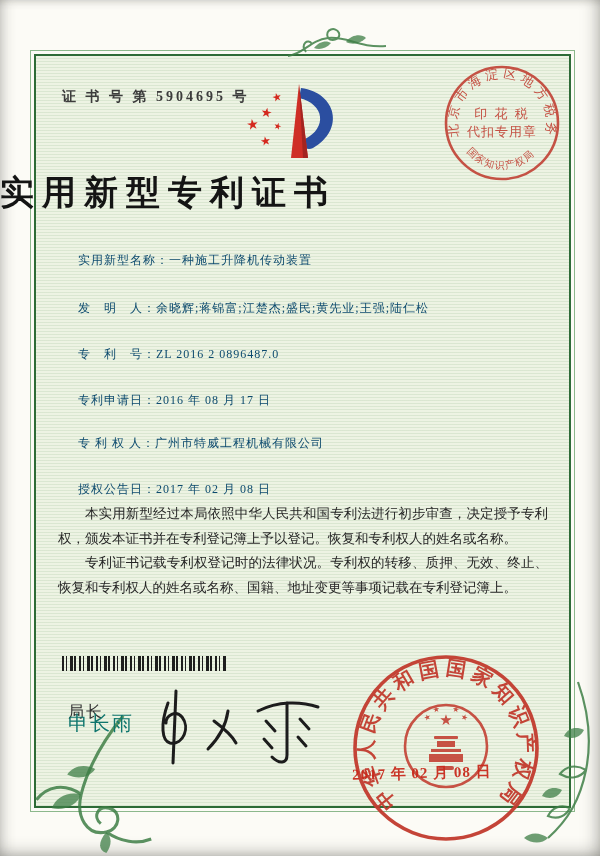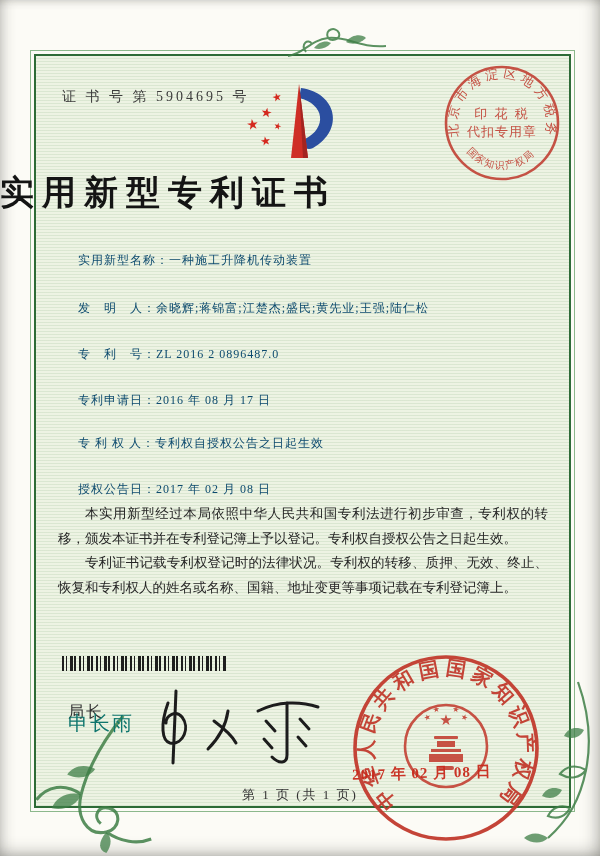--- a/index.html
+++ b/index.html
@@ -27,21 +27,21 @@
   }
   .frame-inner {
     position: absolute; left: 3px; top: 3px; right: 3px; bottom: 3px;
     border: 2px solid #2e6b37;
     background-color: #edf3e3;
     background-image:
       repeating-linear-gradient(0deg, rgba(120,165,115,0.16) 0px, rgba(120,165,115,0.16) 1px, transparent 1px, transparent 3px);
   }
   .cert-number {
     position: absolute; left: 62px; top: 88px;
-    font-size: 14px; letter-spacing: 3px; color: #3c3c3c;
+    font-size: 14px; letter-spacing: 3px; color: #3c3c3c; font-weight: bold;
   }
   .logo {
     position: absolute; left: 243px; top: 80px; width: 112px; height: 92px;
   }
   .title {
     position: absolute; left: 0; right: 0; top: 170px;
     text-align: left; font-size: 34px; font-weight: 700;
     letter-spacing: 8px; color: #141414;
   }
   .fields { position: absolute; left: 62px; top: 0; width: 470px; }
@@ -164,26 +164,26 @@
     </g>
   </svg>
 
   <div class="title">实用新型专利证书</div>
 
   <div class="fields">
     <div class="field f0"><span>实用新型名称：</span><span>一种施工升降机传动装置</span></div>
     <div class="field f1"><span>发　明　人：</span><span>余晓辉;蒋锦富;江楚杰;盛民;黄先业;王强;陆仁松</span></div>
     <div class="field f2"><span>专　利　号：</span><span>ZL 2016 2 0896487.0</span></div>
     <div class="field f3"><span>专利申请日：</span><span>2016 年 08 月 17 日</span></div>
-    <div class="field f4"><span>专 利 权 人：</span><span>专利权自授权公告之日起生效</span></div>
+    <div class="field f4"><span>专 利 权 人：</span><span>广州市特威工程机械有限公司</span></div>
     <div class="field f5"><span>授权公告日：</span><span>2017 年 02 月 08 日</span></div>
   </div>
 
   <div class="paragraphs">
-    <p>本实用新型经过本局依照中华人民共和国专利法进行初步审查，专利权的转移，颁发本证书并在专利登记簿上予以登记。专利权自授权公告之日起生效。</p>
+    <p>本实用新型经过本局依照中华人民共和国专利法进行初步审查，决定授予专利权，颁发本证书并在专利登记簿上予以登记。恢复和专利权人的姓名或名称。</p>
     <p>专利证书记载专利权登记时的法律状况。专利权的转移、质押、无效、终止、恢复和专利权人的姓名或名称、国籍、地址变更等事项记载在专利登记簿上。</p>
   </div>
 
   <div class="barcode"></div>
 
   <div class="director-label">局长</div>
   <div class="director-name">申长雨</div>
 
   <svg class="signature-svg" viewBox="0 0 205 105">
     <g stroke="#1c1c1c" stroke-width="3" fill="none" stroke-linecap="round" stroke-linejoin="round">
@@ -219,15 +219,14 @@
       <rect x="86" y="86" width="24" height="3" rx="1"></rect>
       <rect x="89" y="91" width="18" height="6"></rect>
       <rect x="83" y="99" width="30" height="3"></rect>
       <rect x="81" y="104" width="34" height="8"></rect>
       <rect x="90" y="116" width="16" height="4" rx="2"></rect>
     </g>
   </svg>
 
   <div class="date-stamp">2017 年 02 月 08 日</div>
 
-  <div class="footer-page">第 1 页 (共 1 页)</div>
 
 </div>
 
 </body></html>

